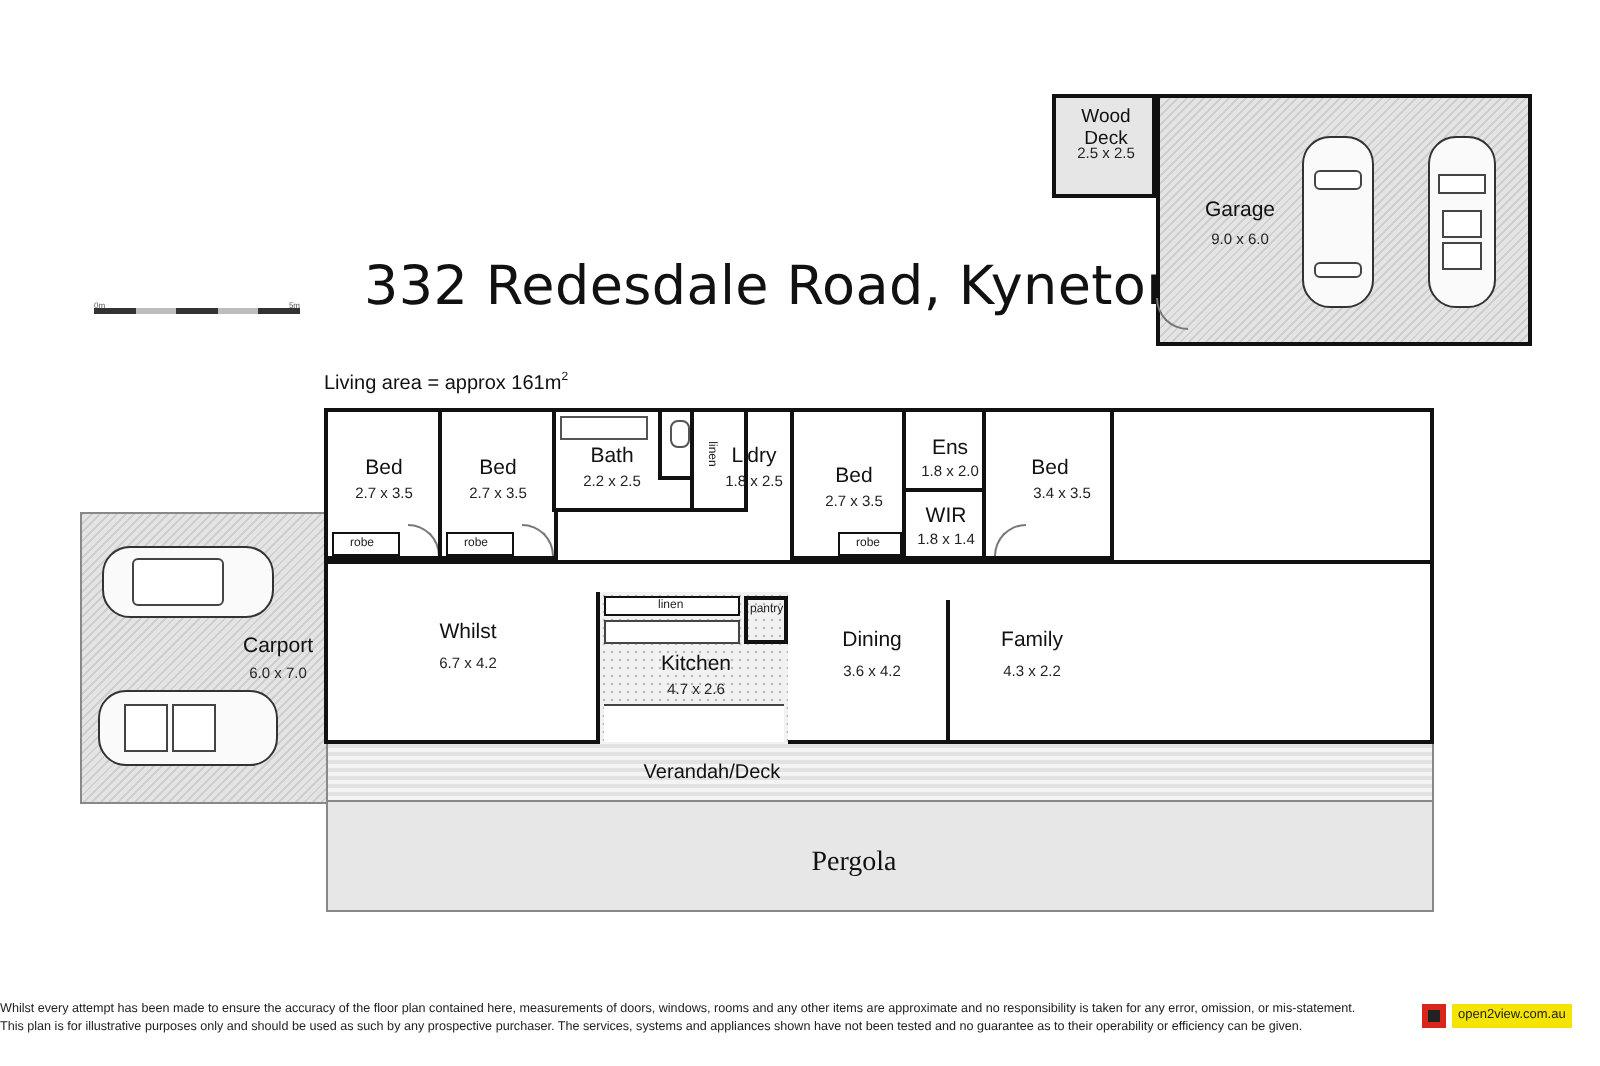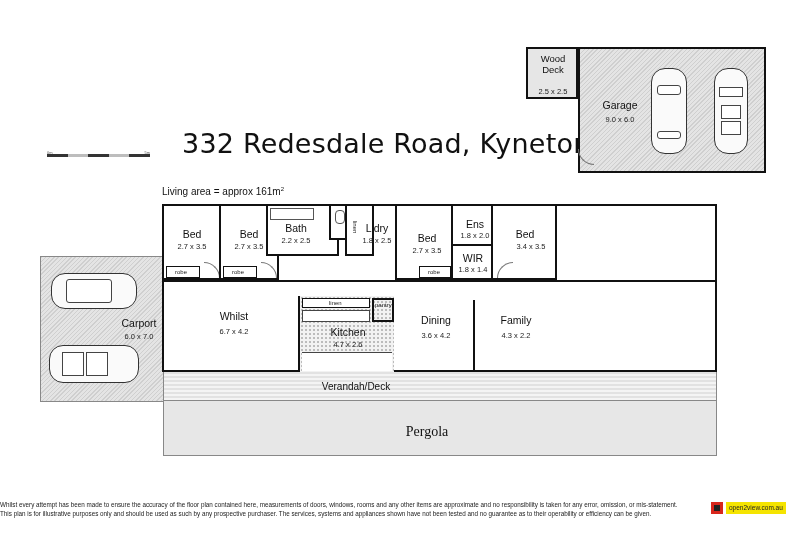--- a/index.html
+++ b/index.html
@@ -40,21 +40,21 @@
   <div class="seg" style="left:0;background:#333"></div>
   <div class="seg" style="left:20.6px;background:#bdbdbd"></div>
   <div class="seg" style="left:41.2px;background:#333"></div>
   <div class="seg" style="left:61.8px;background:#bdbdbd"></div>
   <div class="seg" style="left:82.4px;background:#333"></div>
 </div>
 
 <div class="abs dots" style="left:526px;top:47px;width:52px;height:52px;border:2px solid #111;box-sizing:border-box;background:#e6e6e6;">
   <div class="lbl" style="left:25px;top:4px;font-size:9.5px;">Wood</div>
   <div class="lbl" style="left:25px;top:15px;font-size:9.5px;">Deck</div>
-  <div class="dim" style="left:25px;top:38px;">2.5 x 2.5</div>
+  <div class="dim" style="left:25px;top:23px;">2.5 x 2.5</div>
 </div>
 <div class="abs hatch" style="left:578px;top:47px;width:188px;height:126px;border:2px solid #111;box-sizing:border-box;">
   <div class="lbl" style="left:40px;top:50px;font-size:10.5px;">Garage</div>
   <div class="dim" style="left:40px;top:66px;">9.0 x 6.0</div>
   <div class="car" style="left:71px;top:19px;width:36px;height:86px;">
     <div class="glass" style="left:5px;top:16px;width:24px;height:10px;border-radius:3px;"></div>
     <div class="glass" style="left:5px;top:62px;width:24px;height:8px;border-radius:3px;"></div>
   </div>
   <div class="car" style="left:134px;top:19px;width:34px;height:86px;">
     <div class="glass" style="left:4px;top:18px;width:24px;height:10px;"></div>
@@ -99,21 +99,21 @@
   <div class="door" style="left:40px;top:56px;"></div>
 </div>
 <div class="room" style="left:219px;top:204px;width:60px;height:76px;">
   <div class="lbl" style="left:28px;top:22px;">Bed</div>
   <div class="dim" style="left:28px;top:36px;">2.7 x 3.5</div>
   <div style="position:absolute;left:2px;top:60px;width:34px;height:12px;border:1.5px solid #111;box-sizing:border-box;">
     <span class="small" style="left:8px;top:2px;">robe</span>
   </div>
   <div class="door" style="left:40px;top:56px;"></div>
 </div>
-<div class="room dots" style="left:266px;top:204px;width:73px;height:52px;">
+<div class="room dots" style="left:276px;top:204px;width:73px;height:52px;">
   <div class="lbl" style="left:28px;top:16px;">Bath</div>
   <div class="dim" style="left:28px;top:30px;">2.2 x 2.5</div>
   <div style="position:absolute;left:2px;top:2px;width:42px;height:10px;border:1px solid #555;background:#fff;"></div>
 </div>
 <div class="room dots" style="left:329px;top:204px;width:18px;height:36px;">
   <div style="position:absolute;left:4px;top:4px;width:8px;height:12px;border:1px solid #555;border-radius:4px;background:#fff;"></div>
 </div>
 <div class="room dots" style="left:345px;top:204px;width:29px;height:52px;">
   <div class="lbl" style="left:30px;top:16px;">L'dry</div>
   <div class="dim" style="left:30px;top:30px;">1.8 x 2.5</div>

